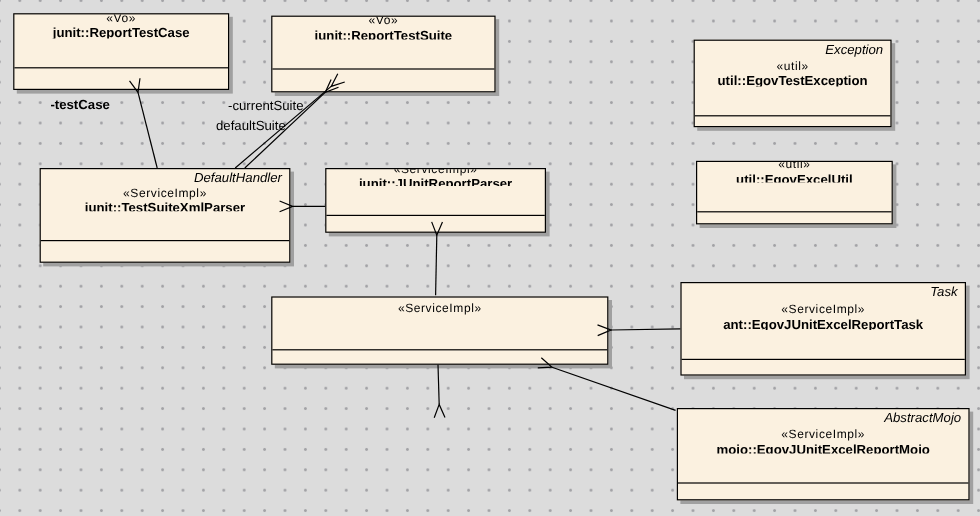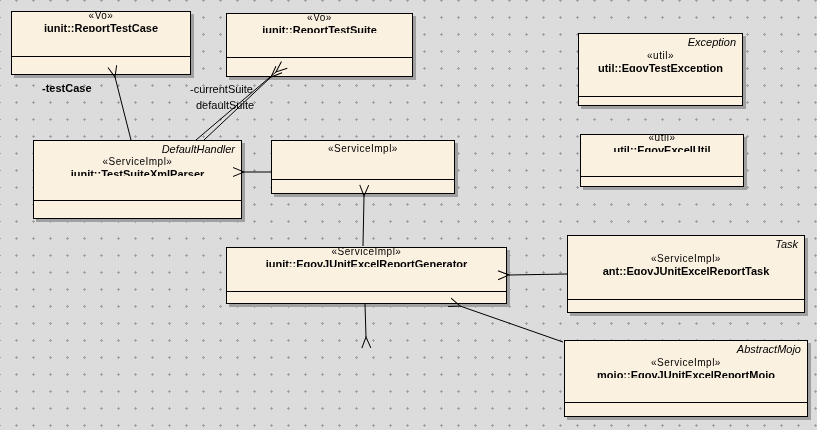--- a/index.html
+++ b/index.html
@@ -86,28 +86,28 @@
       <div class="classifier">DefaultHandler</div>
       <div class="stereo">«ServiceImpl»</div>
       <div class="cls-name">junit::TestSuiteXmlParser</div>
     </div>
     <div class="attr-comp" style="height:17px;"></div>
   </div>
 
   <div class="uml-box" style="left:271px;top:140px;width:184px;height:54px;">
     <div class="name-comp">
       <div class="stereo">«ServiceImpl»</div>
+      <div class="cls-name">junit::JUnitReportParser</div>
     </div>
     <div class="attr-comp" style="height:13px;"></div>
   </div>
 
   <div class="uml-box" style="left:226px;top:247px;width:281px;height:57px;">
     <div class="name-comp">
       <div class="stereo">«ServiceImpl»</div>
-      <div class="cls-name">junit::EgovJUnitExcelReportGenerator</div>
     </div>
     <div class="attr-comp" style="height:11px;"></div>
   </div>
 
   <div class="uml-box" style="left:567px;top:235px;width:238px;height:78px;">
     <div class="name-comp has-classifier">
       <div class="classifier">Task</div>
       <div class="stereo">«ServiceImpl»</div>
       <div class="cls-name">ant::EgovJUnitExcelReportTask</div>
     </div>
@@ -119,21 +119,21 @@
     <div class="name-comp has-classifier">
       <div class="classifier">AbstractMojo</div>
       <div class="stereo">«ServiceImpl»</div>
       <div class="cls-name">mojo::EgovJUnitExcelReportMojo</div>
     </div>
     <div class="attr-comp" style="height:13px;"></div>
   </div>
 
   <div class="edge-label" style="left:42px;top:82px;font-weight:bold;">-testCase</div>
   <div class="edge-label" style="left:190px;top:83px;">-currentSuite</div>
-  <div class="edge-label" style="left:196px;top:99px;">defaultSuite</div>
+  <div class="edge-label" style="left:180px;top:99px;">defaultSuite</div>
 
   <svg class="edges" width="817" height="430" viewBox="0 0 817 430">
     <defs>
       <marker id="open-arrow" markerWidth="14" markerHeight="14" refX="1" refY="6" orient="auto" markerUnits="userSpaceOnUse">
         <path d="M12,1.5 L1,6 L12,10.5" fill="none" stroke="#000" stroke-width="1"></path>
       </marker>
     </defs>
     <g stroke="#000" stroke-width="1" fill="none">
       <line x1="131" y1="140" x2="115" y2="77" marker-end="url(#open-arrow)"></line>
       <line x1="196" y1="140" x2="276" y2="72" marker-end="url(#open-arrow)"></line>

